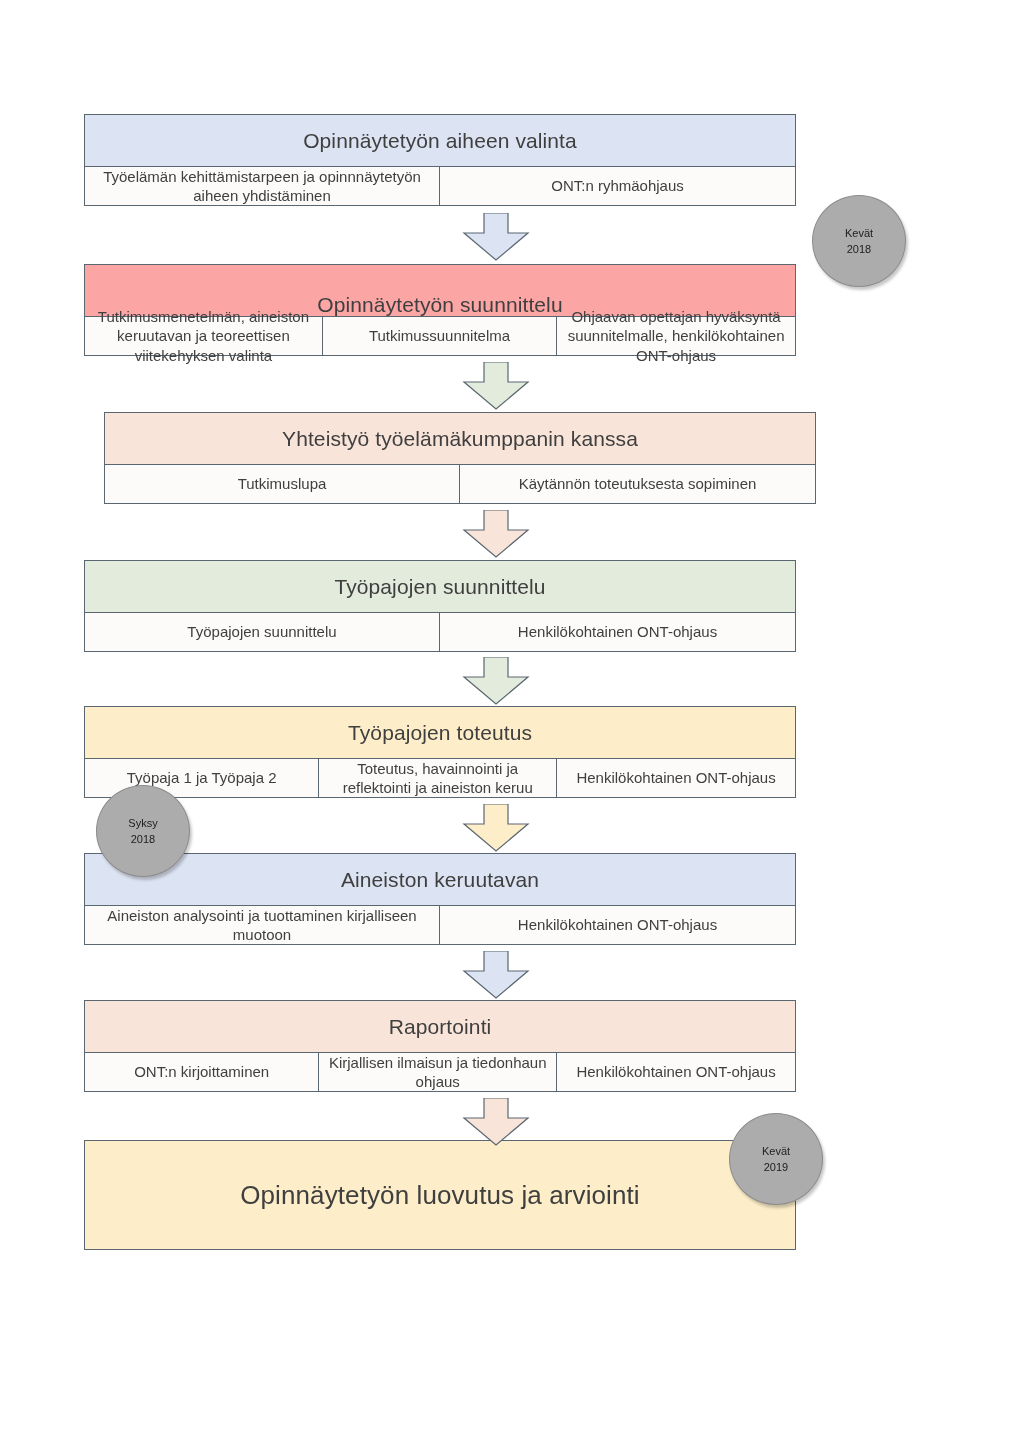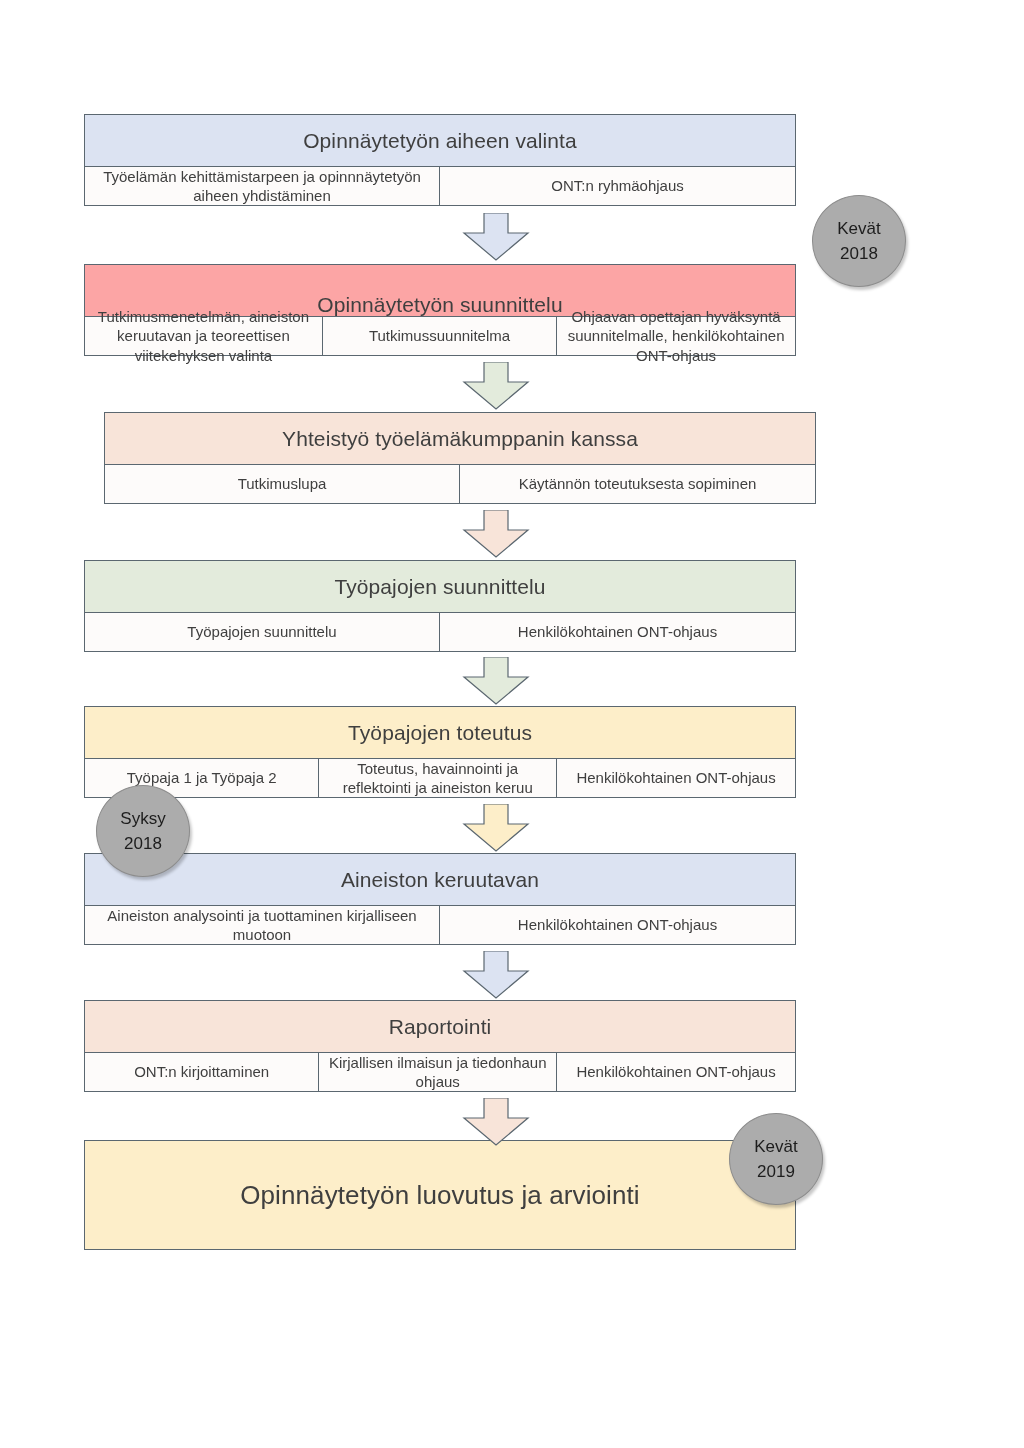--- a/index.html
+++ b/index.html
@@ -90,21 +90,21 @@
     height: 90px;
     border-radius: 50%;
     background: #acacac;
     border: 1px solid #8c8c8c;
     box-shadow: 2px 3px 3px rgba(0,0,0,0.22);
     display: flex;
     flex-direction: column;
     align-items: center;
     justify-content: center;
     color: #1d1d1d;
-    font-size: 17px;
+    font-size: 11px;
     line-height: 1.5;
     z-index: 20;
   }
   .badge span { display: block; }
 </style>
 </head>
 <body>
 
 <div id="canvas">
     <div class="stage" style="top: 114px;">

